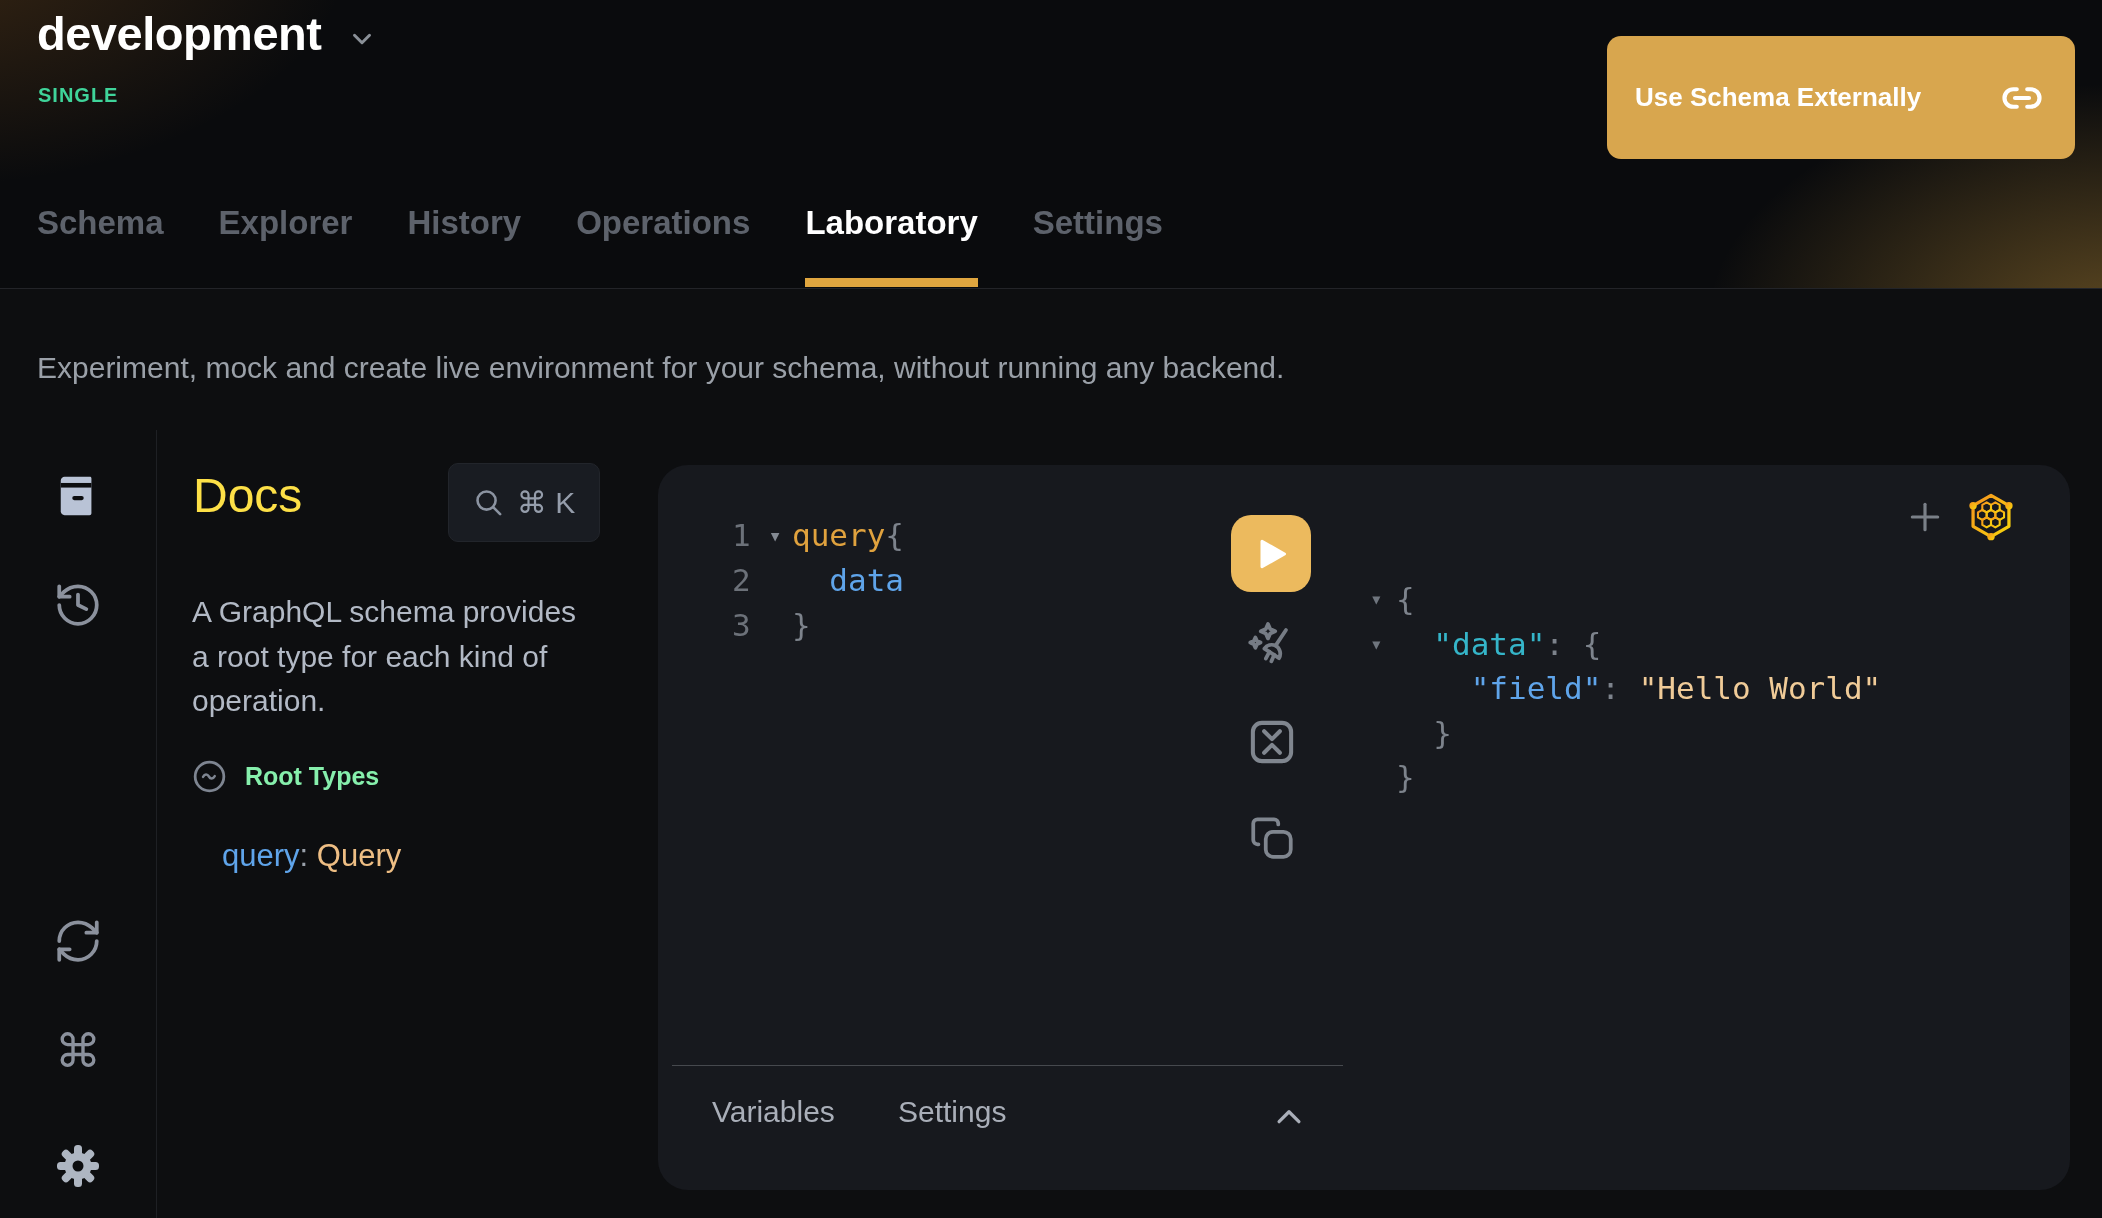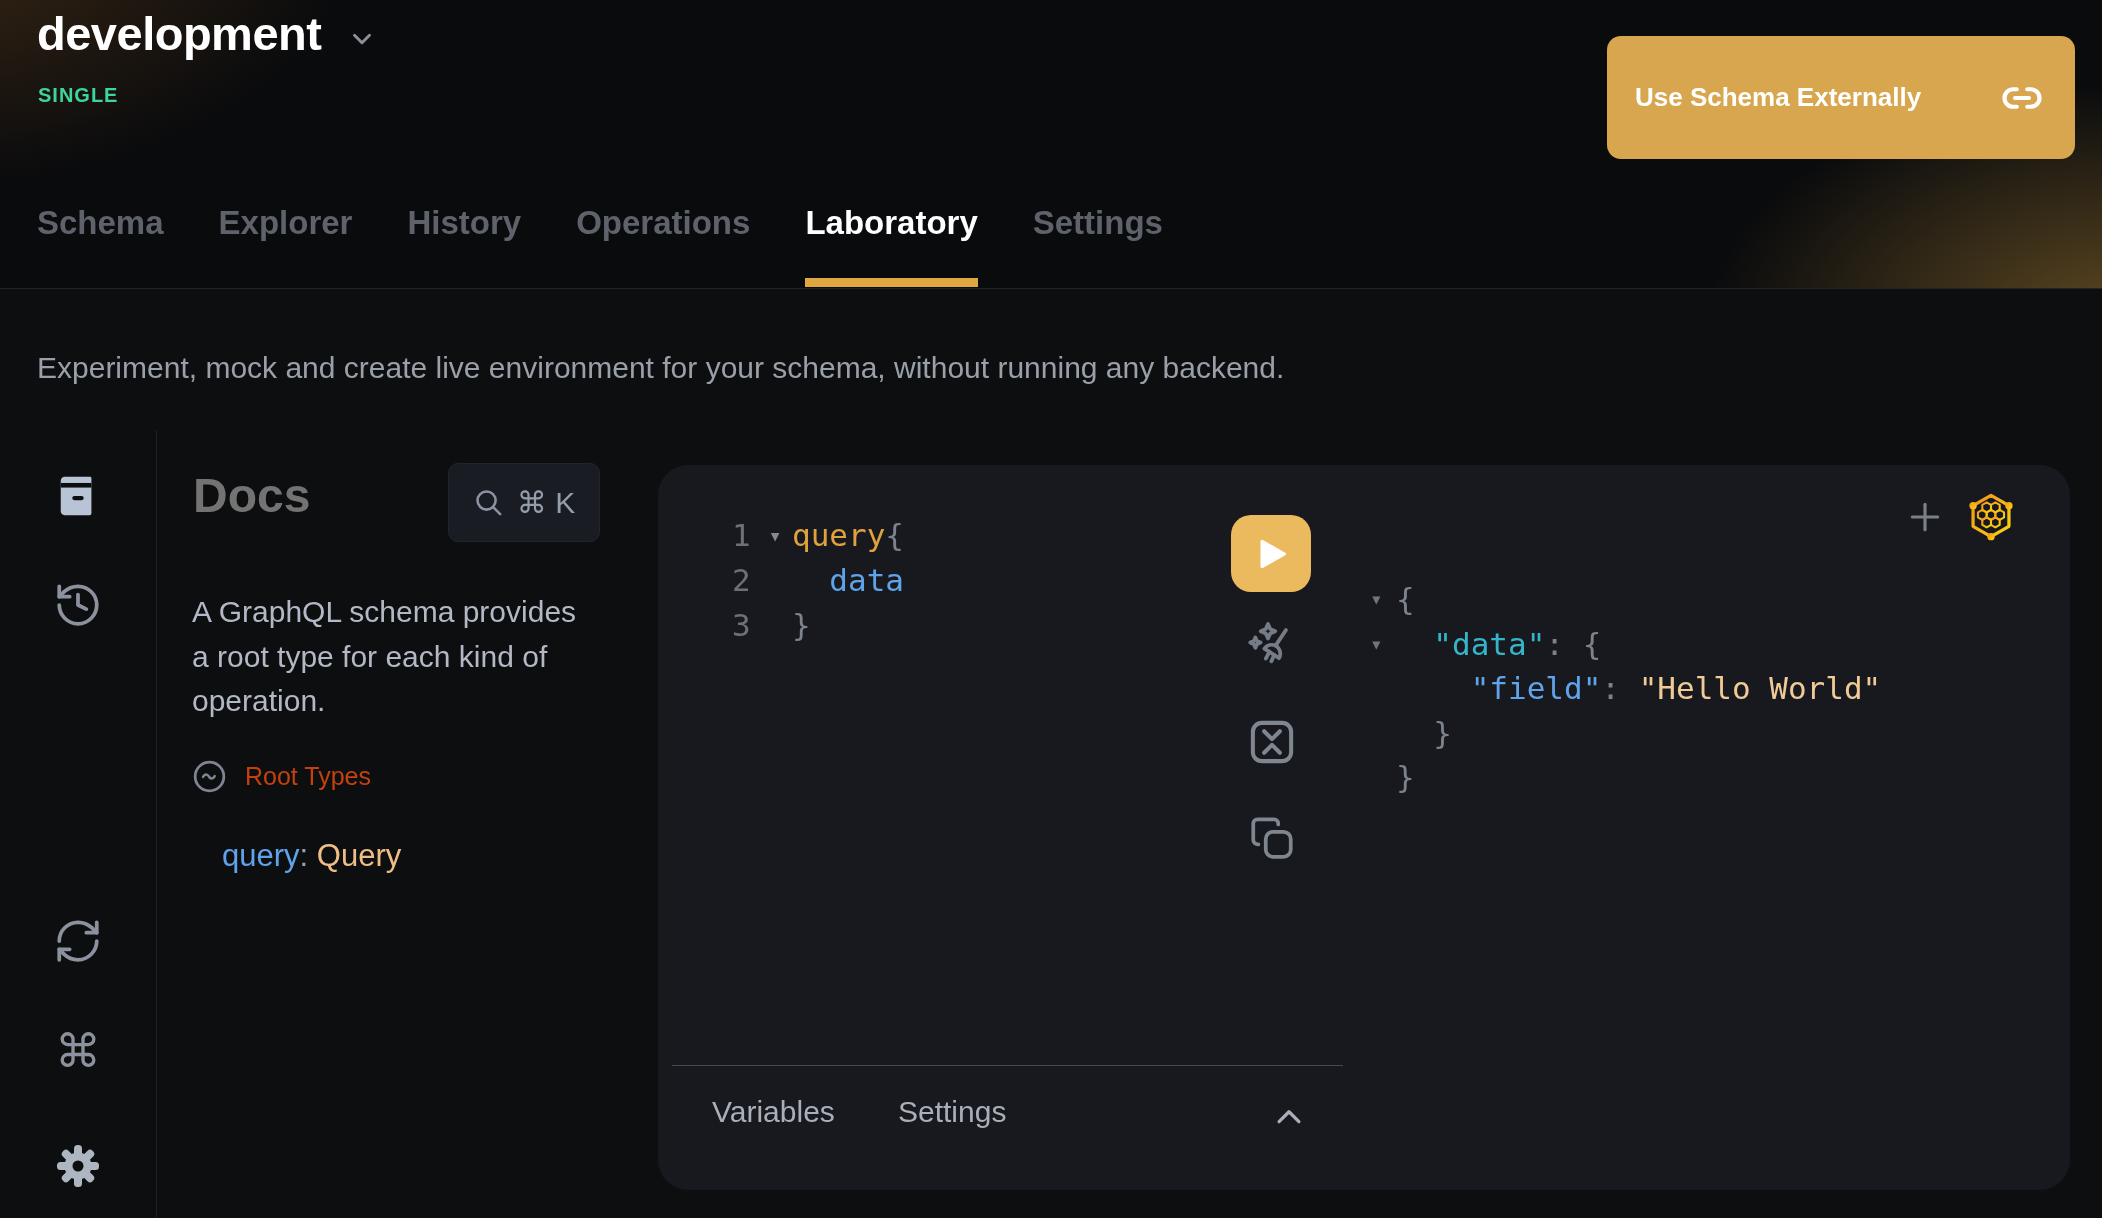--- a/index.html
+++ b/index.html
@@ -38,30 +38,30 @@
   .subtitle { position:absolute; left:37px; top:351px; font-size:30px; color:#9aa0a8; }
 
   
   .lab { position:absolute; left:0; top:430px; right:0; bottom:0; }
   .sidebar { position:absolute; left:0; top:0; bottom:0; width:157px; border-right:1px solid #1e2024; }
   .side-icon { position:absolute; left:50%; transform:translateX(-50%); cursor:pointer; display:flex; align-items:center; justify-content:center; }
   .cmd-glyph { font-size:46px; color:#8b919d; line-height:1; }
 
   
   .docs { position:absolute; left:158px; top:0; width:500px; bottom:0; }
-  .docs-heading { position:absolute; left:35px; top:38px; font-size:48px; font-weight:bold; color:#737373;text-align:right; }
+  .docs-heading { position:absolute; left:35px; top:38px; font-size:48px; font-weight:normal; color:#fde047;text-align:right; }
   .search-btn {
     position:absolute; left:290px; top:33px; width:152px; height:79px;
     background:#191c22; border:1px solid #22252b; border-radius:10px; cursor:pointer;
     display:flex; align-items:center; justify-content:center; gap:13px;
     color:#959dab; font-size:30px; font-family:"Liberation Sans", sans-serif;
   }
   .docs-desc { position:absolute; left:34px; top:160px; width:390px; font-size:30px; line-height:44.5px; color:#b2b9c5; }
   .root-types { position:absolute; left:33px; top:328px; display:flex; align-items:center; gap:17px; }
-  .root-types-label { font-size:25px; font-weight:normal; color:#c2410c; }
+  .root-types-label { font-size:25px; font-weight:bold; color:#86efac; }
   .query-line { position:absolute; left:64px; top:408px; font-size:31px; cursor:pointer; }
   .tok-qname { color:#5fa4ea; }
   .tok-qsep  { color:#9aa1ab; }
   .tok-qtype { color:#eebe84; }
 
   
   .panel {
     position:absolute; left:658px; top:35px; right:32px; bottom:28px;
     background:#17191e; border-radius:30px;
   }

